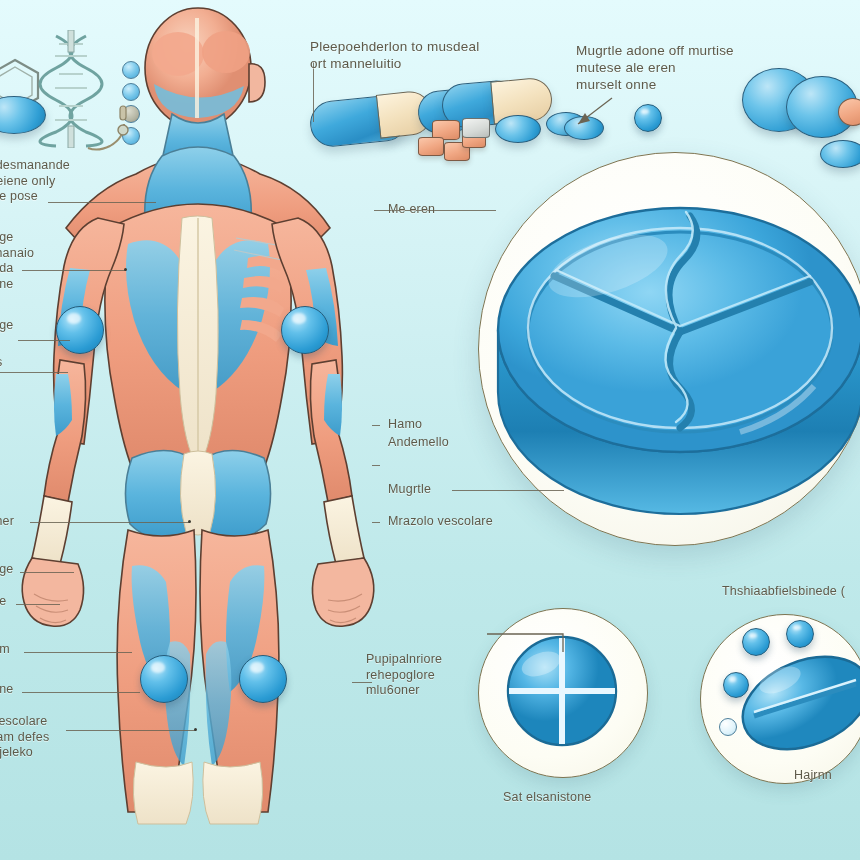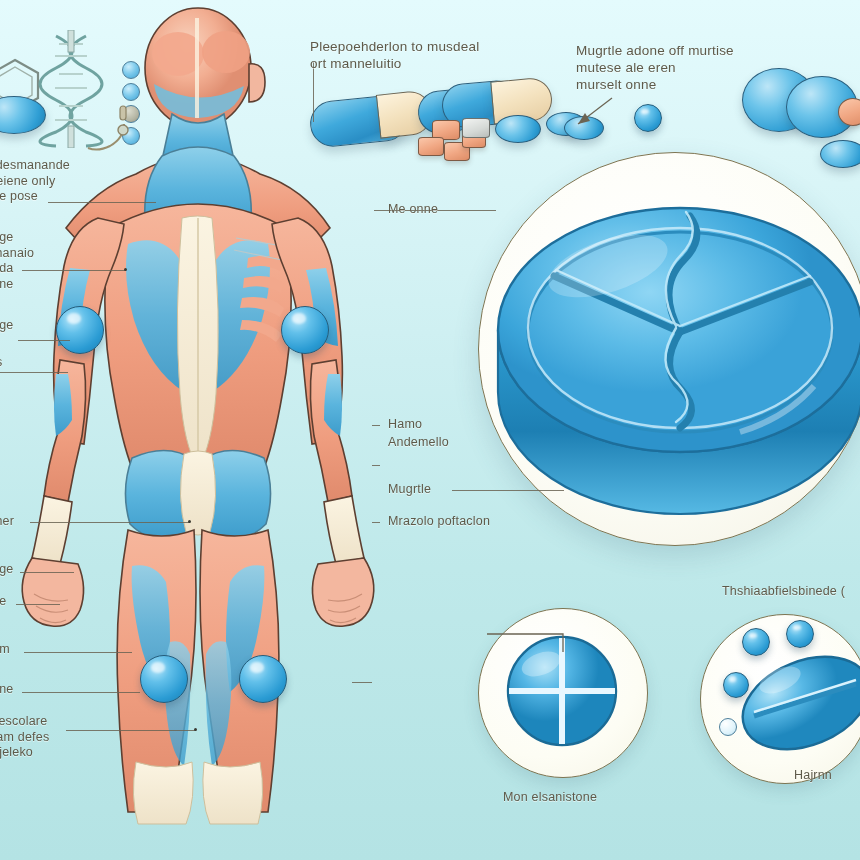--- a/index.html
+++ b/index.html
@@ -408,23 +408,26 @@
   <div class="lbl" style="left:-8px;top:714px;width:120px;">vescolare
 ram defes
 ajeleko</div>
 
   <div class="lbl lg" style="left:310px;top:38px;width:200px;">Pleepoehderlon to musdeal
 ort manneluitio</div>
   <div class="lbl lg" style="left:576px;top:42px;width:180px;">Mugrtle adone off murtise
 mutese ale eren
 murselt onne</div>
 
-  <div class="lbl" style="left:388px;top:202px;width:110px;">Me onne</div>
+  <div class="lbl" style="left:388px;top:202px;width:110px;">Me eren</div>
   <div class="lbl" style="left:388px;top:417px;width:100px;">Hamo</div>
   <div class="lbl" style="left:388px;top:435px;width:110px;">Andemello</div>
   <div class="lbl" style="left:388px;top:482px;width:100px;">Mugrtle</div>
-  <div class="lbl" style="left:388px;top:514px;width:150px;">Mrazolo poftaclon</div>
-
-  <div class="lbl" style="left:503px;top:790px;width:160px;">Mon elsanistone</div>
+  <div class="lbl" style="left:388px;top:514px;width:150px;">Mrazolo vescolare</div>
+
+  <div class="lbl" style="left:366px;top:652px;width:120px;">Pupipalnriore
+rehepoglore
+mlu6oner</div>
+  <div class="lbl" style="left:503px;top:790px;width:160px;">Sat elsanistone</div>
   <div class="lbl" style="left:722px;top:584px;width:150px;">Thshiaabfielsbinede (</div>
   <div class="lbl" style="left:764px;top:768px;width:90px;margin-left:30px;">Hajrnn</div>
 
 </div>
 
 </body></html>

